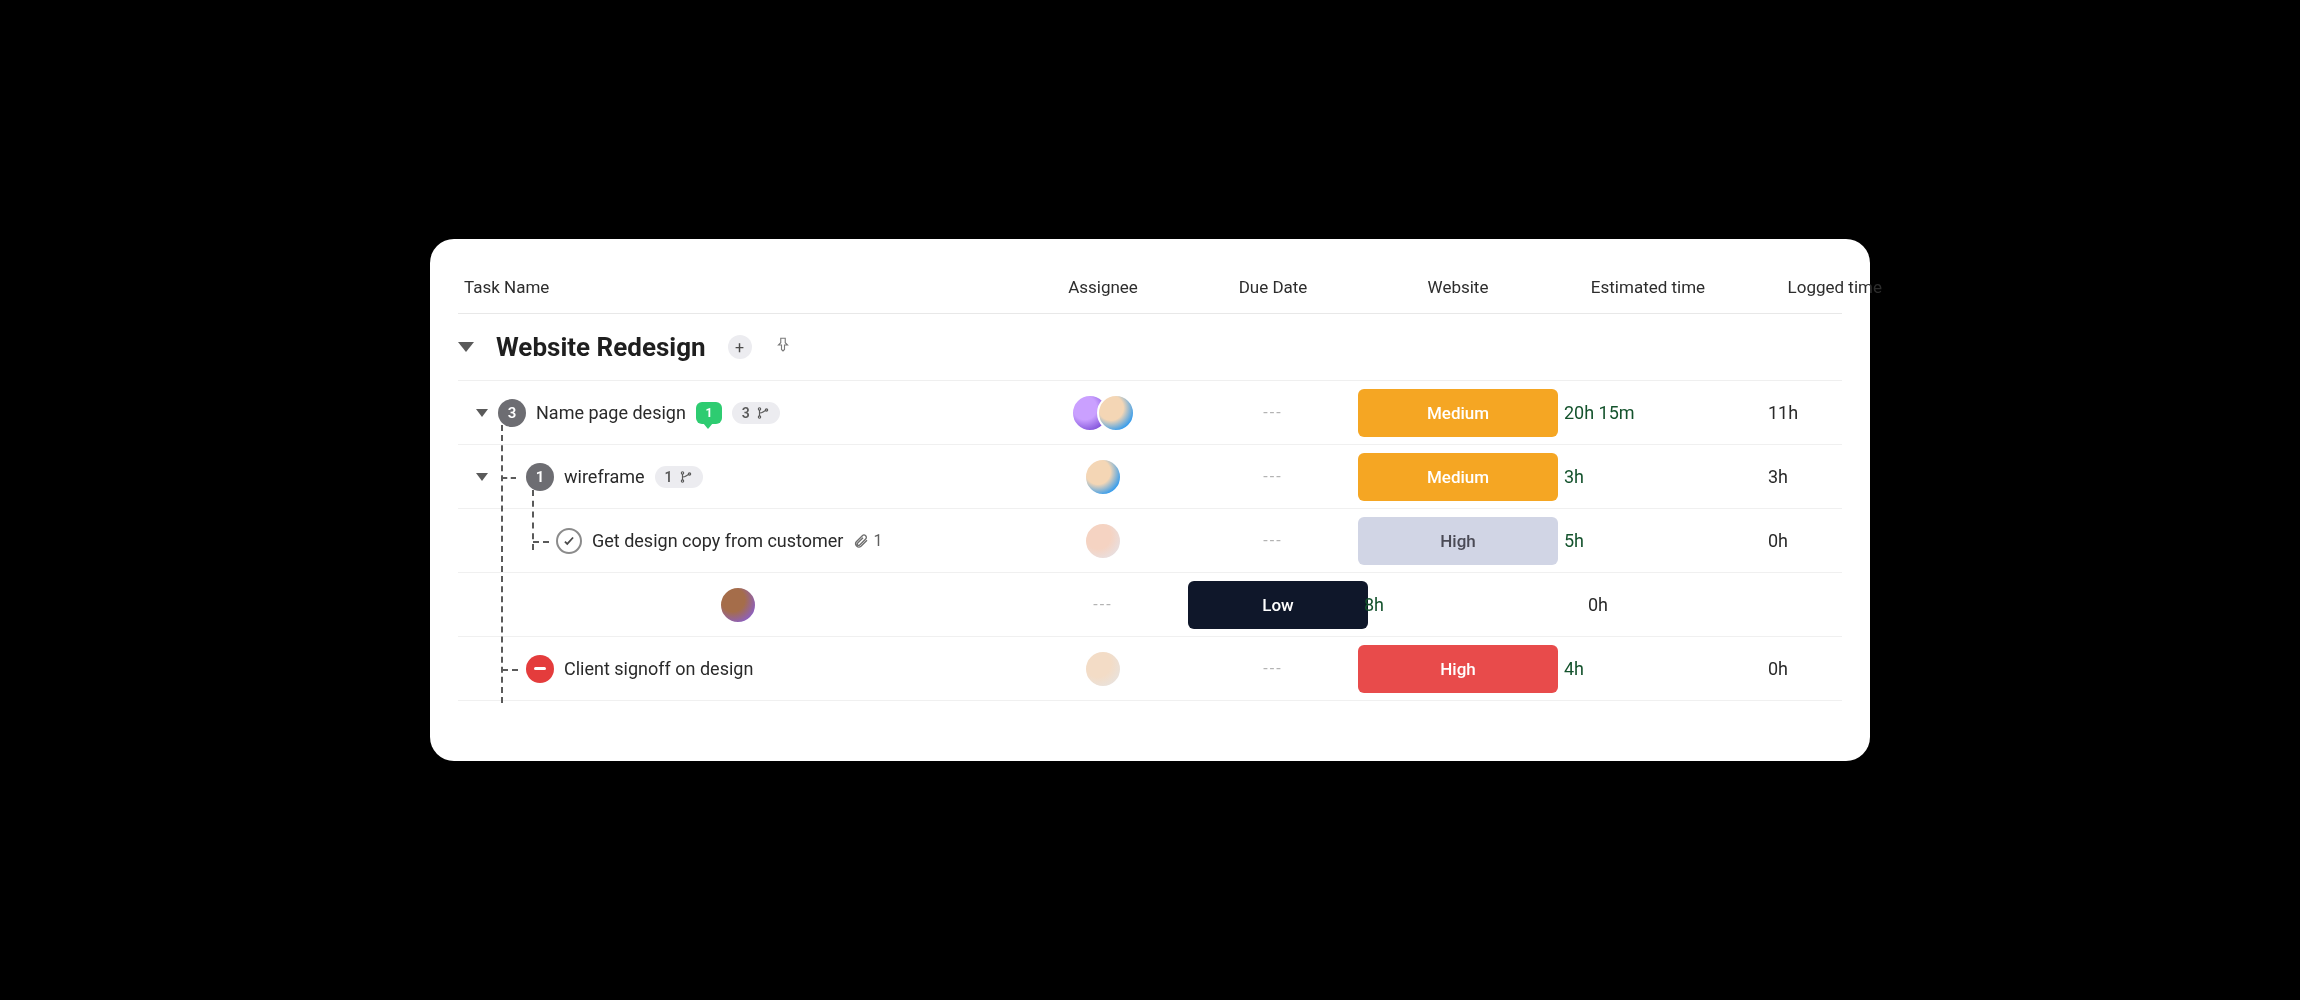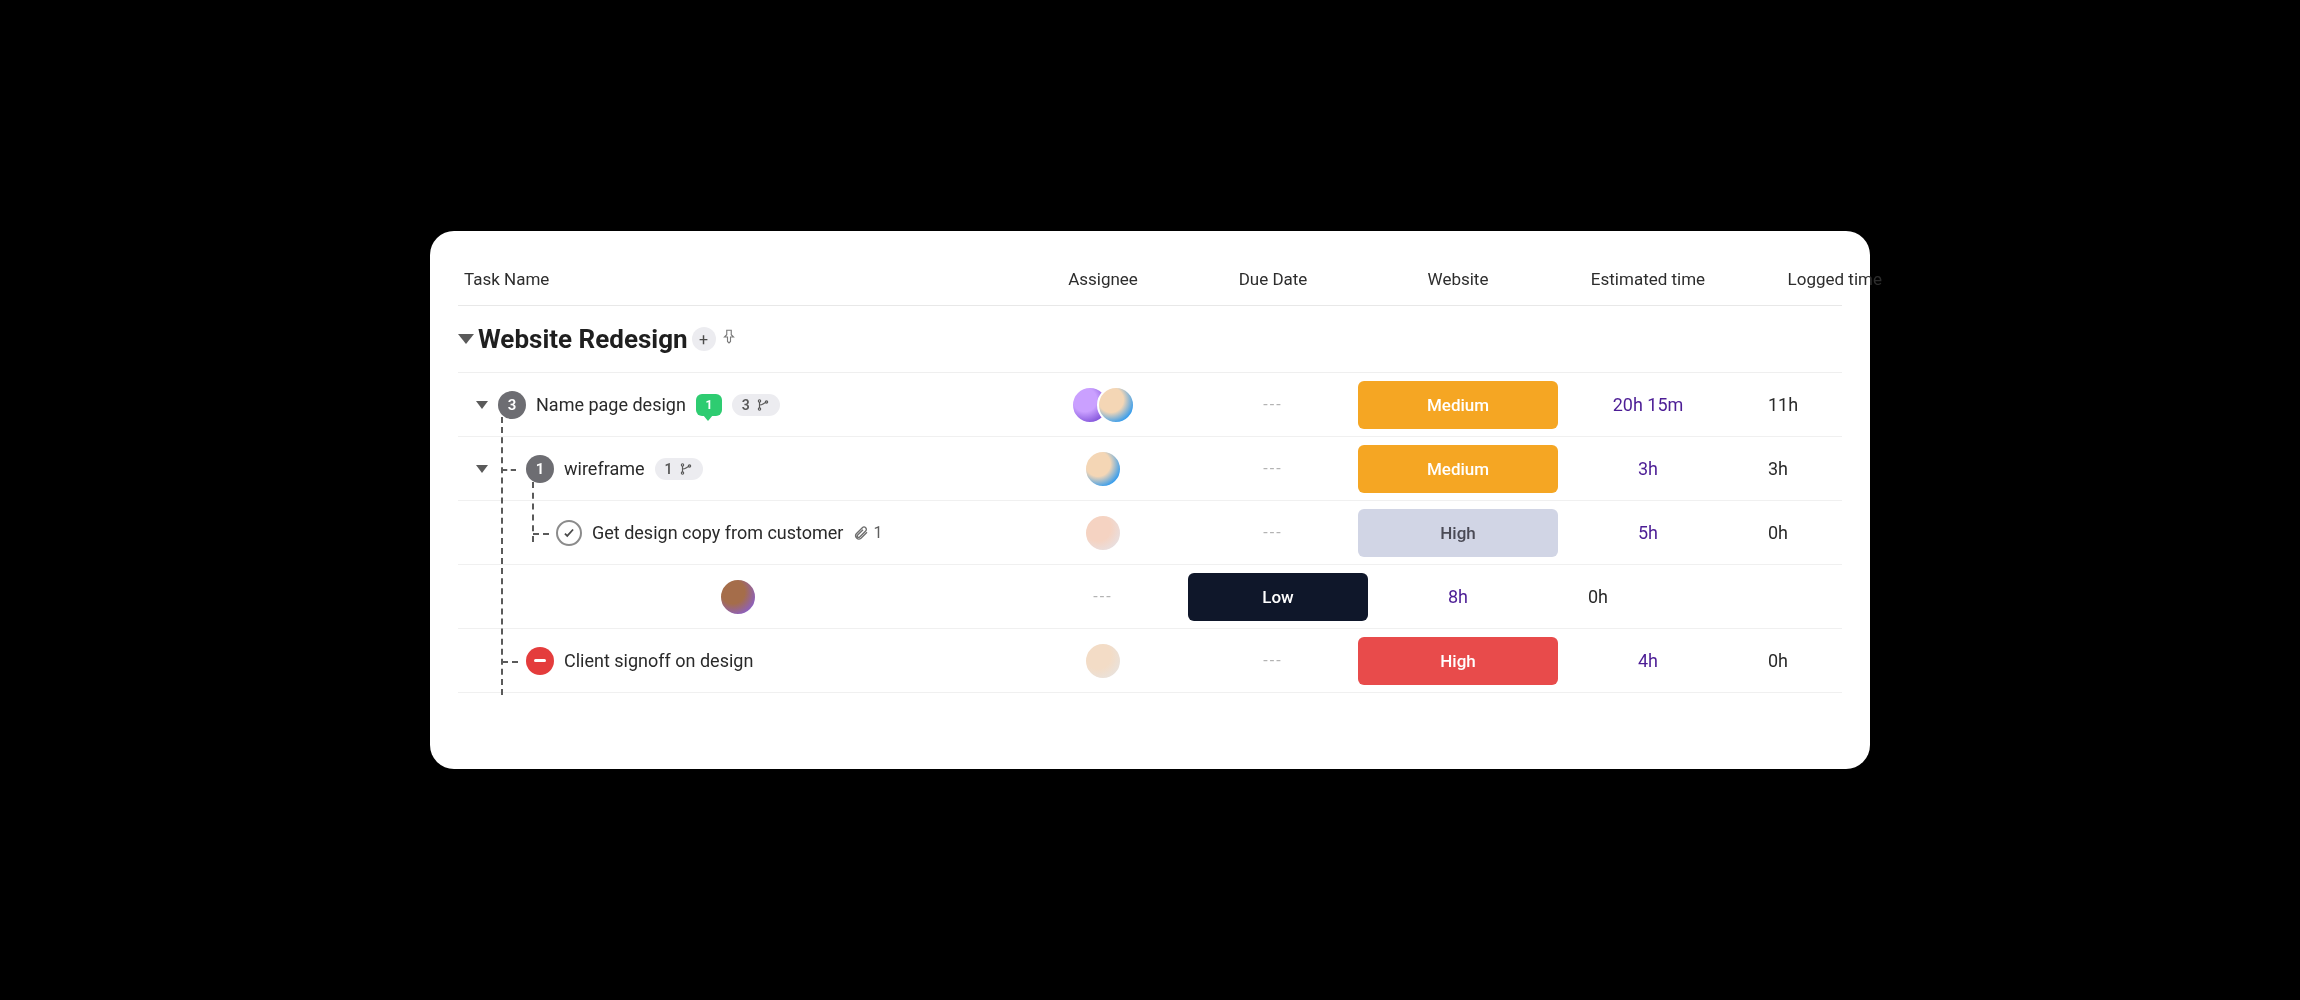--- a/index.html
+++ b/index.html
@@ -9,41 +9,41 @@
   font-family: -apple-system, BlinkMacSystemFont, "Segoe UI", Roboto, "Helvetica Neue", Arial, sans-serif;
   display: flex;
   align-items: center;
   justify-content: center;
   padding: 40px;
 }
 .card {
   background: #fff;
   border-radius: 24px;
   width: 1440px;
-  padding: 24px 28px 76px 28px;
+  padding: 24px 28px 60px 28px;
   box-shadow: 0 8px 30px rgba(0,0,0,.5);
 }
 .header-row {
   display: grid;
   grid-template-columns: 560px 170px 170px 200px 180px 150px;
   align-items: center;
   padding: 14px 0 16px 0;
   border-bottom: 1px solid #e8e8e8;
   color: #2d2d2d;
   font-size: 17px;
 }
 .header-row > div { padding: 0 6px; }
 .col-taskname { text-align: left; }
 .col-assignee, .col-duedate, .col-priority, .col-estimated, .col-logged { text-align: center; }
 .col-logged { text-align: right; padding-left: 30px; }
 
 .section-header {
   display: flex;
   align-items: center;
-  gap: 4px;
+  gap: 22px;
   padding: 18px 0 18px 0;
   border-bottom: 1px solid #efefef;
 }
 .caret {
   width: 0; height: 0;
   border-left: 8px solid transparent;
   border-right: 8px solid transparent;
   border-top: 10px solid #5a5a5a;
   cursor: pointer;
 }
@@ -146,21 +146,21 @@
 .priority-badge {
   min-width: 180px; padding: 14px 0;
   border-radius: 6px; color: #fff;
   text-align: center; font-size: 17px; font-weight: 500;
   margin: 0 auto;
 }
 .pri-medium { background: #f5a623; }
 .pri-none { background: #d1d5e5; color: #4a4a55; }
 .pri-low { background: #0f172a; }
 .pri-high { background: #e84b4b; }
-.time-cell { text-align: center; font-size: 18px; color: #4c1d95; }
+.time-cell { font-size: 18px; color: #14532d; margin-left: 6px; }
 .logged-cell { text-align: left; padding-left: 30px; font-size: 18px; color: #2a2a2a; }
 
 
 .tree-line-v {
   position: absolute; border-left: 2px dashed #5a5a5a;
 }
 .tree-line-h {
   position: absolute; border-top: 2px dashed #5a5a5a;
 }
 .tree-wrap { position: relative; }

